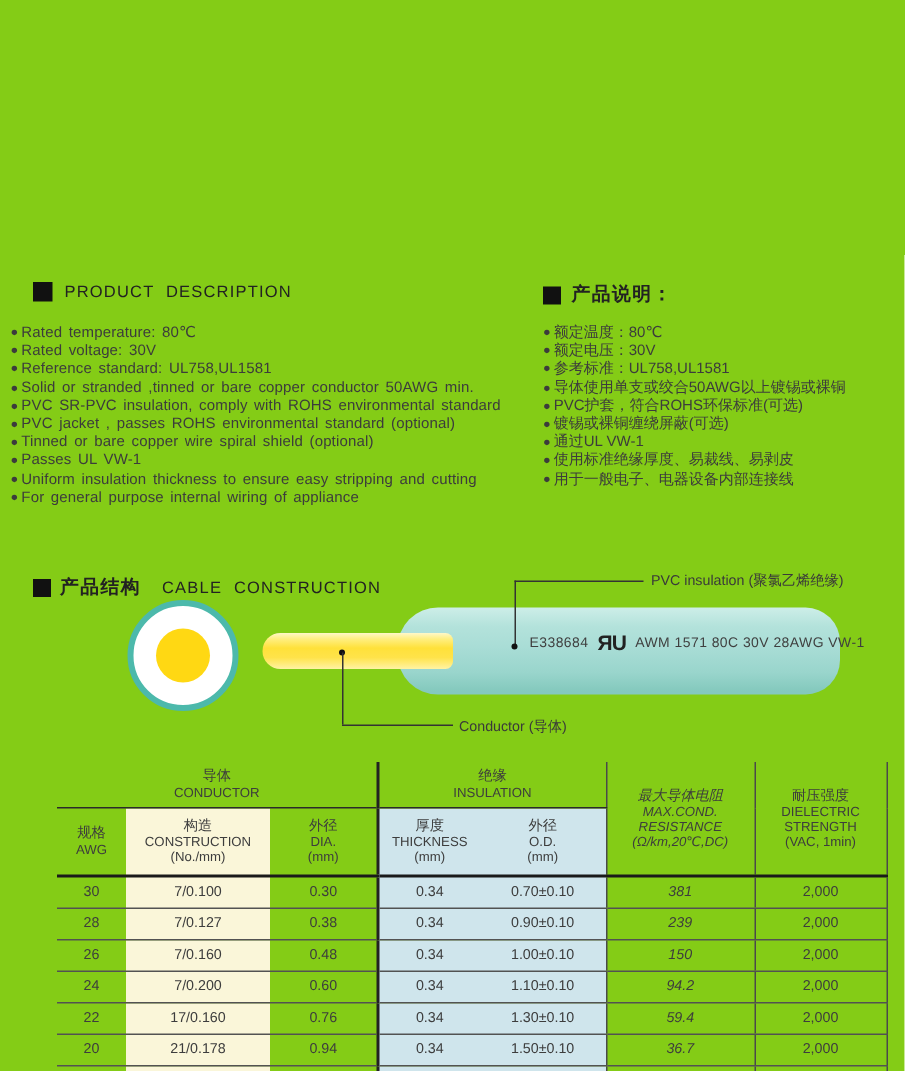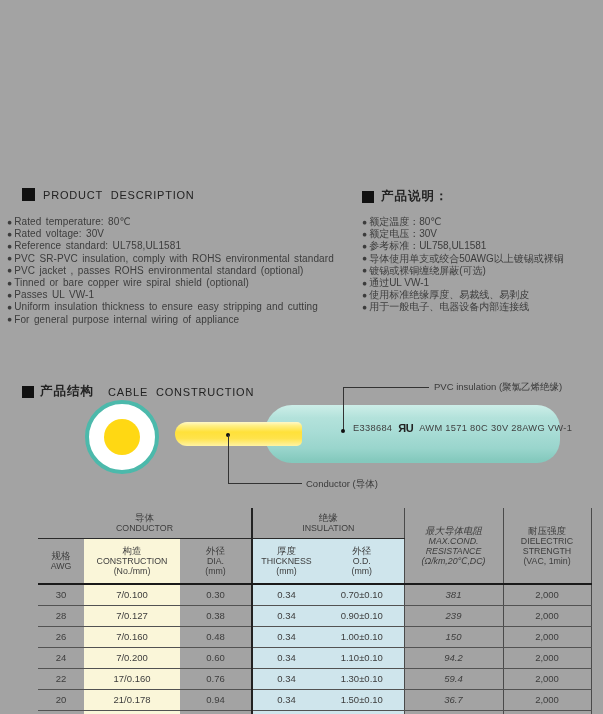--- a/index.html
+++ b/index.html
@@ -1,16 +1,16 @@
 <!DOCTYPE html>
 <html><head>
 <meta charset="utf-8">
 <style>
   html,body{margin:0;padding:0;background:#fff;}
-  .page{position:relative;width:603px;height:714px;background:#a3a3a3;overflow:hidden;
+  .page{position:relative;width:603px;height:714px;background:#84cc16;overflow:hidden;
         font-family:"Liberation Sans","DejaVu Sans",sans-serif;color:#3d3d3d;}
 
   
   .sec-head{position:absolute;display:flex;align-items:center;gap:8px;}
   .blk-sq{width:13px;height:13px;background:#111;flex:0 0 auto;}
   .sec-title-en{font-size:11px;letter-spacing:0.8px;word-spacing:4px;color:#222;}
   .sec-title-zh{font-size:12.5px;font-weight:bold;color:#222;letter-spacing:1px;}
 
   
   .blist{position:absolute;list-style:none;margin:0;padding:0;}
@@ -25,21 +25,21 @@
         border-radius:50%;background:#ffd813;}
   .insulation{position:absolute;left:265px;top:405px;width:295px;height:58px;
         border-radius:27px 23px 23px 27px;
         background:linear-gradient(180deg,#cdeee8 0%,#b3e2db 22%,#a9ddd6 45%,#99d5cc 75%,#84c9bd 96%);}
   .conductor-rod{position:absolute;left:175px;top:422px;width:127px;height:24px;
         border-radius:12px 5px 5px 12px;
         background:linear-gradient(180deg,#fff8c9 0%,#ffef82 16%,#ffe13a 42%,#ffe34a 68%,#fff3a3 100%);}
   .cable-print{position:absolute;left:353px;top:405px;height:46px;display:flex;align-items:center;
         font-size:9.3px;color:#3f3f3f;letter-spacing:0.3px;white-space:nowrap;}
   .cable-print .gap{display:inline-block;width:6px;}
-  .ul-mark{font-weight:bold;font-size:11px;letter-spacing:-0.5px;color:#222;}
+  .ul-mark{font-weight:bold;font-size:14px;letter-spacing:-0.5px;color:#222;}
   .leader-v{position:absolute;width:1px;background:#333;}
   .leader-h{position:absolute;height:1px;background:#333;}
   .leader-dot{position:absolute;width:4px;height:4px;border-radius:50%;background:#111;}
   .dgm-label{position:absolute;font-size:9.5px;color:#3a3a3a;white-space:nowrap;}
 
   
   .tbl-wrap{position:absolute;left:38px;top:508px;width:555px;height:206px;overflow:hidden;}
   table.spec{border-collapse:collapse;table-layout:fixed;width:553px;}
   table.spec th,table.spec td{padding:0;text-align:center;font-weight:normal;color:#3d3d3d;}
   table.spec th{font-size:8.8px;line-height:10px;}
@@ -62,38 +62,40 @@
 
   <div class="sec-head" style="left:22px;top:188px;">
     <span class="blk-sq"></span>
     <span class="sec-title-en">PRODUCT DESCRIPTION</span>
   </div>
 
   <ul class="blist en" style="left:7px;top:216px;width:358px;">
       <li>Rated temperature: 80℃</li>
       <li>Rated voltage: 30V</li>
       <li>Reference standard: UL758,UL1581</li>
+      <li>Solid or stranded ,tinned or bare copper conductor 50AWG min.</li>
       <li>PVC SR-PVC insulation, comply with ROHS environmental standard</li>
       <li>PVC jacket , passes ROHS environmental standard (optional)</li>
       <li>Tinned or bare copper wire spiral shield (optional)</li>
       <li>Passes UL VW-1</li>
       <li>Uniform insulation thickness to ensure easy stripping and cutting</li>
       <li>For general purpose internal wiring of appliance</li>
     </ul>
 
   <div class="sec-head" style="left:362px;top:188px;gap:7px;">
     <span class="blk-sq" style="width:12px;height:12px;"></span>
     <span class="sec-title-zh">产品说明：</span>
   </div>
 
   <ul class="blist zh" style="left:362px;top:216px;width:240px;">
       <li>额定温度：80℃</li>
       <li>额定电压：30V</li>
       <li>参考标准：UL758,UL1581</li>
       <li>导体使用单支或绞合50AWG以上镀锡或裸铜</li>
+      <li>PVC护套，符合ROHS环保标准(可选)</li>
       <li>镀锡或裸铜缠绕屏蔽(可选)</li>
       <li>通过UL VW-1</li>
       <li>使用标准绝缘厚度、易裁线、易剥皮</li>
       <li>用于一般电子、电器设备内部连接线</li>
     </ul>
 
   <div class="sec-head" style="left:22px;top:355px;gap:6px;margin-top:28px;">
     <span class="blk-sq" style="width:12px;height:12px;"></span>
     <span class="sec-title-zh">产品结构</span>
     <span class="sec-title-en" style="margin-left:8px;">CABLE CONSTRUCTION</span>

